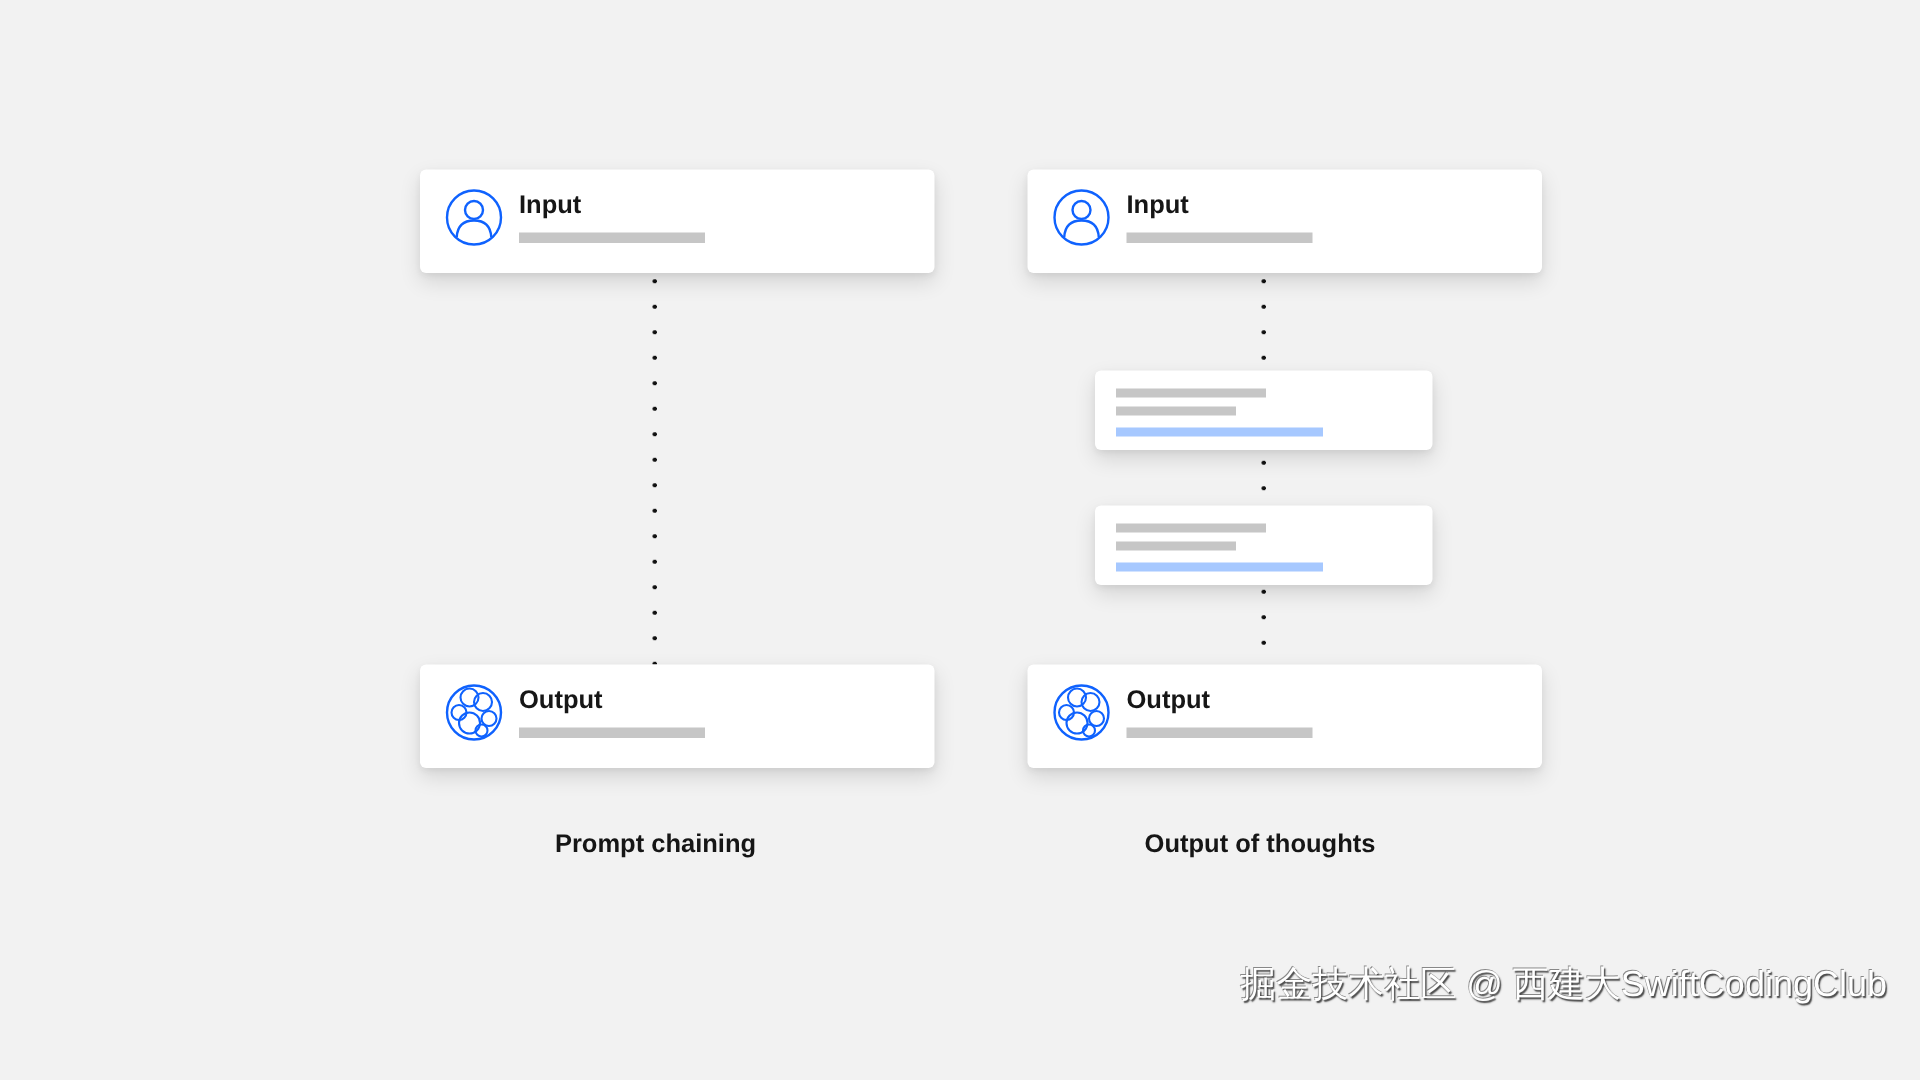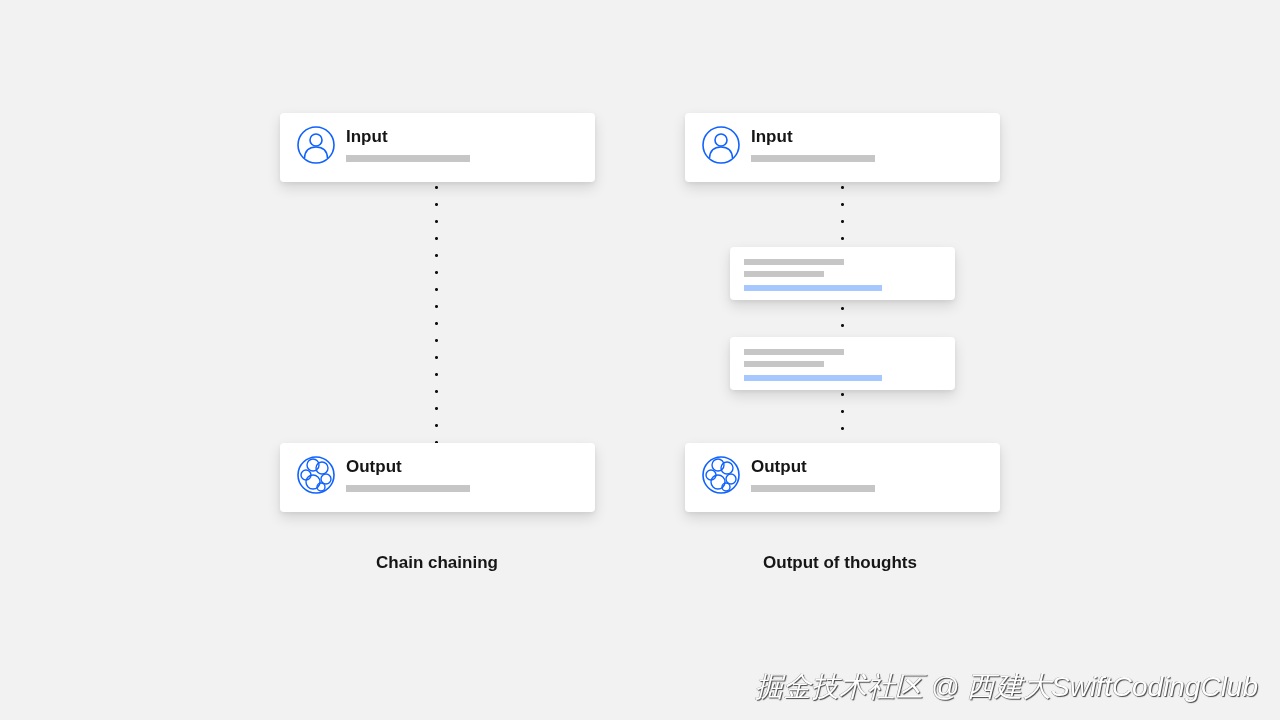--- a/index.html
+++ b/index.html
@@ -1,30 +1,30 @@
 <!DOCTYPE html>
 <html><head>
 <meta charset="utf-8">
 <style>
   html, body { margin:0; padding:0; }
   body { width:1280px; height:720px; background:#f2f2f2; position:relative; overflow:hidden;
          font-family:"Liberation Sans", "DejaVu Sans", sans-serif; }
   .card { position:absolute; background:#fff; border-radius:4px;
           box-shadow:0 6px 14px rgba(0,0,0,0.12), 0 2px 4px rgba(0,0,0,0.06); }
-  .io-card { width:315px; height:69px; }
+  .io-card { width:315px; height:69px;padding-left:28px; }
   .io-icon { position:absolute; left:16px; top:12px; width:40px; height:40px; }
   .io-title { position:absolute; left:66px; top:14px; font-size:17px; font-weight:bold; color:#161616; }
   .io-bar { position:absolute; left:66px; top:42px; width:124px; height:7px; background:#c6c6c6; }
   .step-card { width:225px; height:53px; }
   .sbar { position:absolute; left:14px; height:6px; }
   .dots { position:absolute; width:3px; background-image:radial-gradient(circle, #111 1.3px, transparent 1.6px);
           background-size:3px 17px; background-repeat:repeat-y; }
   .caption { position:absolute; top:553px; font-size:17px; font-weight:bold; color:#161616; text-align:center; width:300px; }
-  .watermark { position:absolute; right:22px; top:668px; font-size:28px; color:#fff;
-               text-shadow:1px 1px 1px #444, -0.5px -0.5px 0 #888;font-style:italic; }
+  .watermark { position:absolute; right:22px; top:640px; font-size:24px; color:#fff;
+               text-shadow:1px 1px 1px #444, -0.5px -0.5px 0 #888; }
 </style>
 </head>
 <body>
 
 <div class="dots" style="left:435px; top:179px; height:264px;"></div>
 <div class="dots" style="left:841px; top:179px; height:68px;"></div>
 <div class="dots" style="left:841px; top:300px; height:37px;"></div>
 <div class="dots" style="left:841px; top:386px; height:57px;"></div>
 
 <div class="card io-card" style="left:280px; top:113px;">
@@ -44,21 +44,21 @@
     <circle cx="26" cy="13" r="6" fill="none" stroke="#0f62fe" stroke-width="1.4"></circle>
     <circle cx="10" cy="20" r="5" fill="none" stroke="#0f62fe" stroke-width="1.4"></circle>
     <circle cx="30" cy="24" r="5" fill="none" stroke="#0f62fe" stroke-width="1.4"></circle>
     <circle cx="17" cy="27" r="7" fill="none" stroke="#0f62fe" stroke-width="1.4"></circle>
     <circle cx="25" cy="32" r="4" fill="none" stroke="#0f62fe" stroke-width="1.4"></circle>
   </svg>
   <div class="io-title">Output</div>
   <div class="io-bar"></div>
 </div>
 
-<div class="caption" style="left:287px;">Chain chaining</div>
+<div class="caption" style="left:287px;">Prompt chaining</div>
 
 <div class="card io-card" style="left:685px; top:113px;">
   <svg class="io-icon" viewBox="0 0 40 40">
     <circle cx="20" cy="20" r="18" fill="none" stroke="#0f62fe" stroke-width="1.6"></circle>
     <circle cx="20" cy="15" r="6" fill="none" stroke="#0f62fe" stroke-width="1.6"></circle>
     <path d="M8.5 33 C9 25 13 22 20 22 C27 22 31 25 31.5 33" fill="none" stroke="#0f62fe" stroke-width="1.6"></path>
   </svg>
   <div class="io-title">Input</div>
   <div class="io-bar"></div>
 </div>

